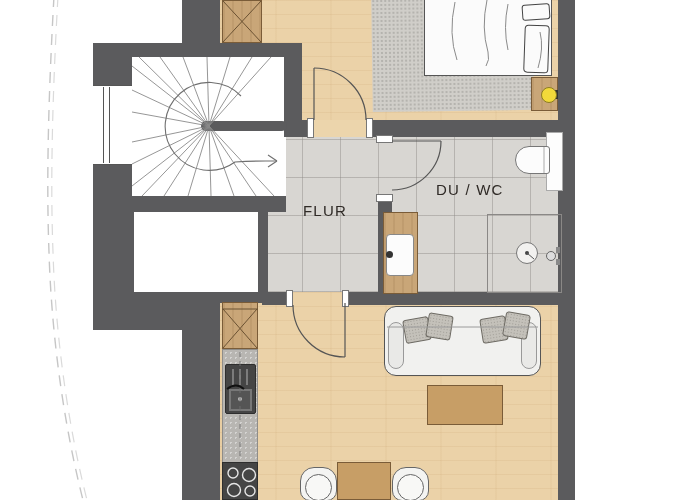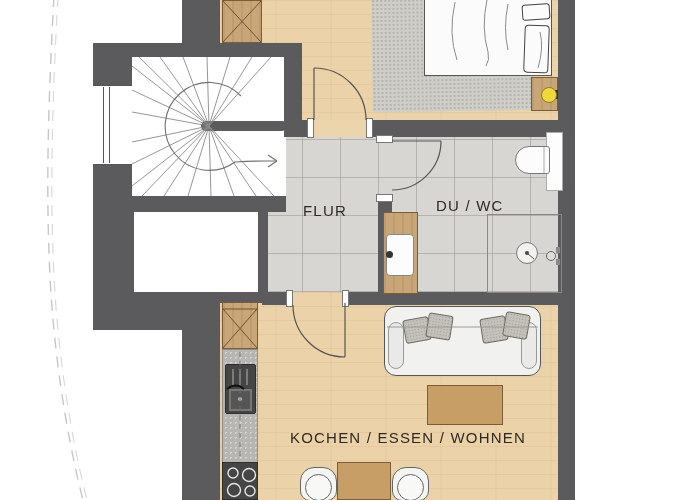--- a/index.html
+++ b/index.html
@@ -197,16 +197,15 @@
         <circle cx="250" cy="491" r="5"></circle>
     </g>
 
     <line x1="527" y1="253" x2="534" y2="259" stroke="#555" stroke-width="1"></line>
     <line x1="387" y1="327" x2="538" y2="327" stroke="#9a9a9a" stroke-width="1"></line>
 
     <path d="M 544 147 L 544 173" stroke="#aaa" stroke-width="1"></path>
   </svg>
 
   <div class="abs label" style="left:303px;top:202px;">FLUR</div>
-  <div class="abs label" style="left:436px;top:197px;">DU / WC</div>
-  <div class="abs label" style="left:290px;top:429px;">KOCHEN / ESSEN / WOHNEN</div>
+  <div class="abs label" style="left:436px;top:181px;">DU / WC</div>
 
 </div>
 
 </body></html>

